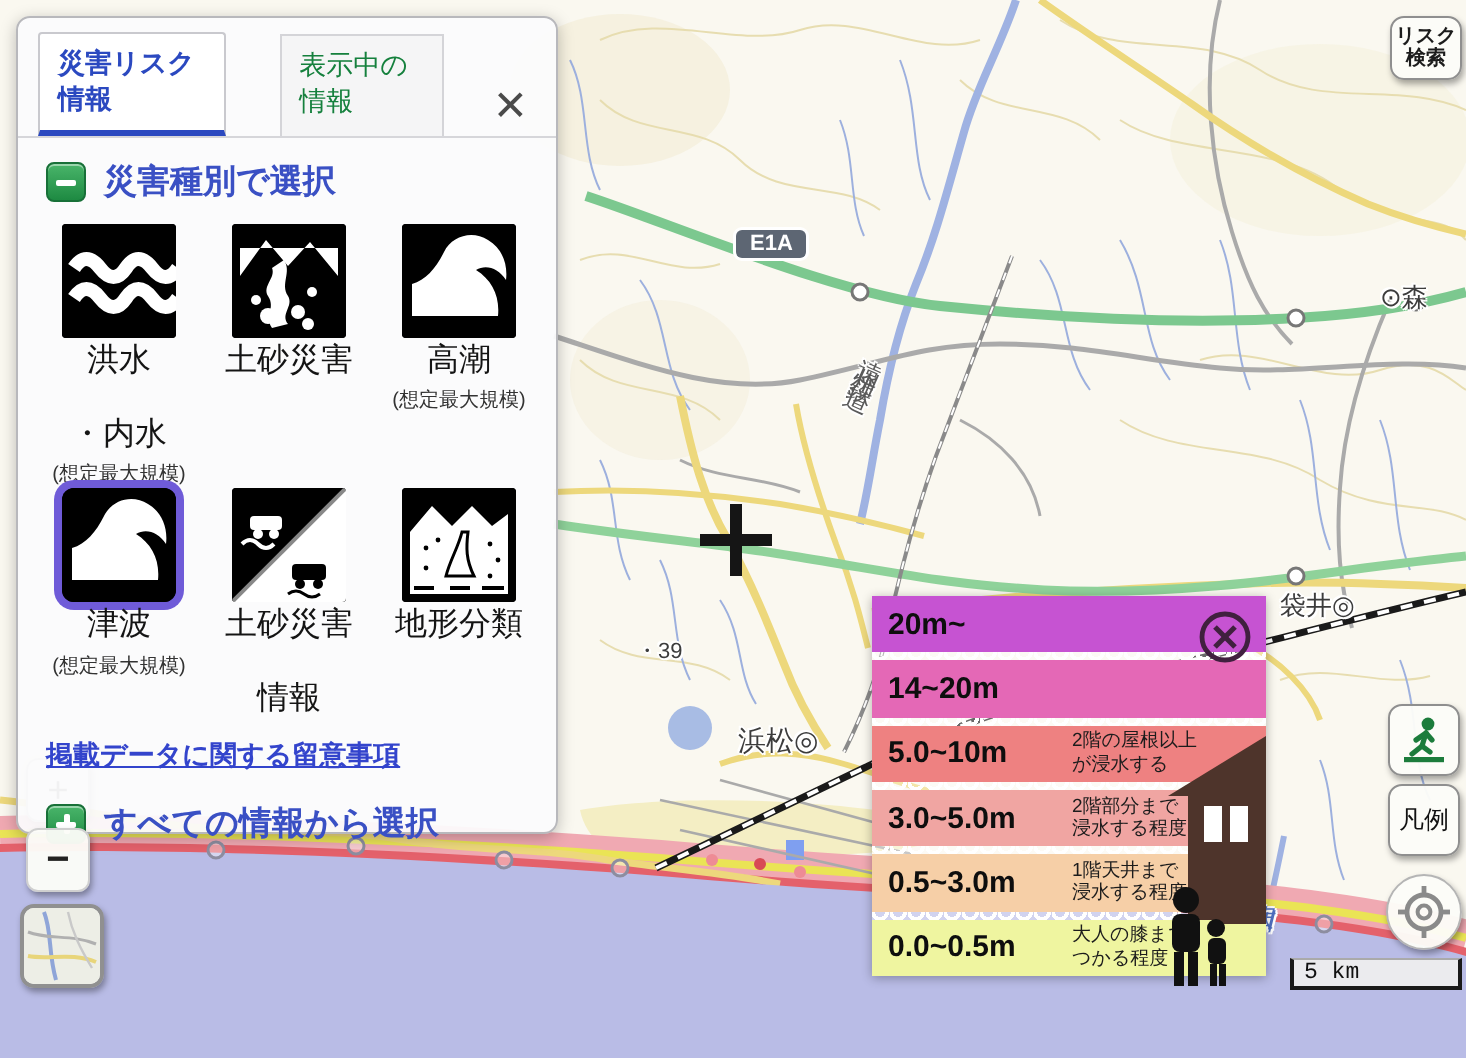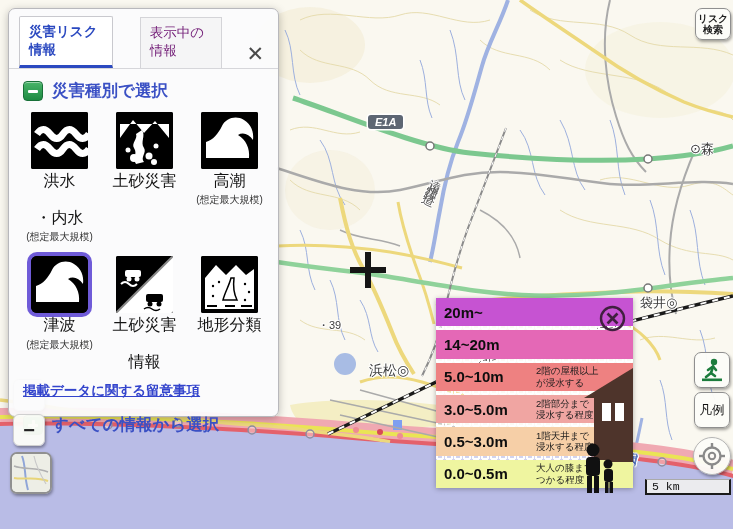--- a/index.html
+++ b/index.html
@@ -7,41 +7,41 @@
        font-family:"Liberation Sans","DejaVu Sans",sans-serif;background:#faf8f0;}
 
   
   #map{position:absolute;inset:0;z-index:0;}
   .map-label{position:absolute;z-index:2;color:#3c3c3c;font-size:13px;
     text-shadow:-1px 0 #fff,1px 0 #fff,0 -1px #fff,0 1px #fff,1px 1px #fff,-1px -1px #fff;
     white-space:nowrap;}
   .map-label.vert{writing-mode:vertical-rl;letter-spacing:5px;color:#5a5a5a;}
   .map-label.river{writing-mode:vertical-rl;letter-spacing:1px;color:#4f6fc0;font-size:12px;font-style:italic;}
   .badge{position:absolute;z-index:2;background:#5d6673;color:#fff;font-weight:bold;
-    font-size:11px;padding:1px 7px;border-radius:3px;box-shadow:0 0 0 1.5px #fff;font-style:italic;}
+    font-size:11px;padding:1px 7px;border-radius:3px;box-shadow:0 0 0 1.5px #fff;}
   .crosshair{position:absolute;z-index:2;}
 
   
   .panel{position:absolute;left:8px;top:8px;width:269px;height:407px;z-index:5;
     background:rgba(251,251,252,0.94);border:1px solid #b8b8bc;border-radius:7px;
     box-shadow:0 2px 8px rgba(0,0,0,.25);}
   .tabs{display:flex;align-items:flex-end;padding:7px 8px 0 10px;border-bottom:1px solid #d6d6da;gap:24px;}
   .tab{font-size:13.5px;padding:6px 9px;cursor:pointer;}
   .tab.active{color:#2b49c0;font-weight:bold;background:#fff;border:1px solid #c9c9ce;
     border-bottom:3px solid #2b49c0;border-radius:2px 2px 0 0;}
-  .tab.inactive{color:#701a75;background:#f5f5f6;border:1px solid #d4d4d8;border-bottom:none;margin-left:3px;padding-bottom:8px;}
+  .tab.inactive{color:#15803d;background:#f5f5f6;border:1px solid #d4d4d8;border-bottom:none;margin-left:3px;padding-bottom:8px;}
   .close-x{margin-left:auto;font-size:21px;line-height:1;color:#4a4a4a;padding:0 6px 4px 0;cursor:pointer;}
   .sec{display:flex;align-items:center;gap:9px;padding:11px 12px 2px 14px;}
   .sec-title{font-size:16.5px;font-weight:bold;color:#3a50c4;}
   .toggle{width:18px;height:18px;border-radius:4px;flex:0 0 auto;
     background:linear-gradient(#49b56a,#1e8a42);border:1px solid #187038;position:relative;
     box-shadow:inset 0 1px 0 rgba(255,255,255,.45);}
   .toggle::after{content:"";position:absolute;left:4px;top:7.5px;width:10px;height:3px;background:#fff;border-radius:1px;}
   .toggle.plus::before{content:"";position:absolute;left:7.5px;top:4px;width:3px;height:10px;background:#fff;border-radius:1px;}
-  .hazard-grid{display:grid;grid-template-columns:1fr 1fr 1fr;row-gap:12px;padding:8px 6px 0 8px;}
+  .hazard-grid{display:grid;grid-template-columns:1fr 1fr 1fr;padding:8px 6px 0 8px;}
   .cell{display:flex;flex-direction:column;align-items:center;gap:3px;cursor:pointer;}
   .tile{width:57px;height:57px;background:#000;border-radius:2px;}
   .tile.selected{border-radius:6px;box-shadow:0 0 0 4px #6f5bd8;}
   .hlabel{font-size:16px;color:#141414;line-height:1.15;text-align:center;white-space:pre-line;}
   .hsub{font-size:10px;color:#333;}
   .notice{padding:10px 12px 0 14px;}
   .notice a{font-size:13.5px;color:#3344cc;text-decoration:underline;cursor:pointer;font-weight:bold;}
 
   
   .legend{position:absolute;left:436px;top:298px;width:197px;height:190px;z-index:4;

